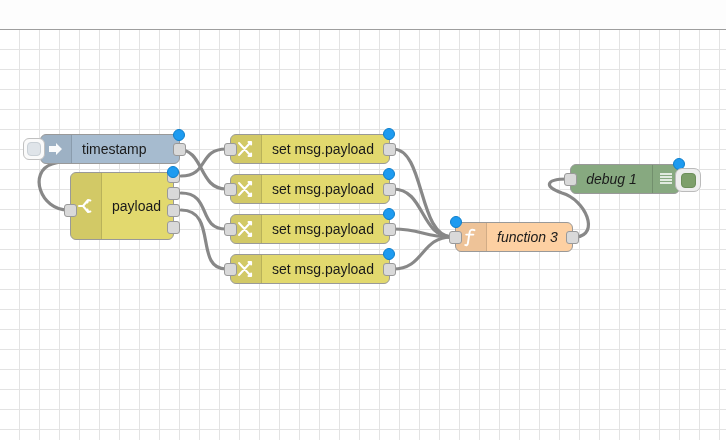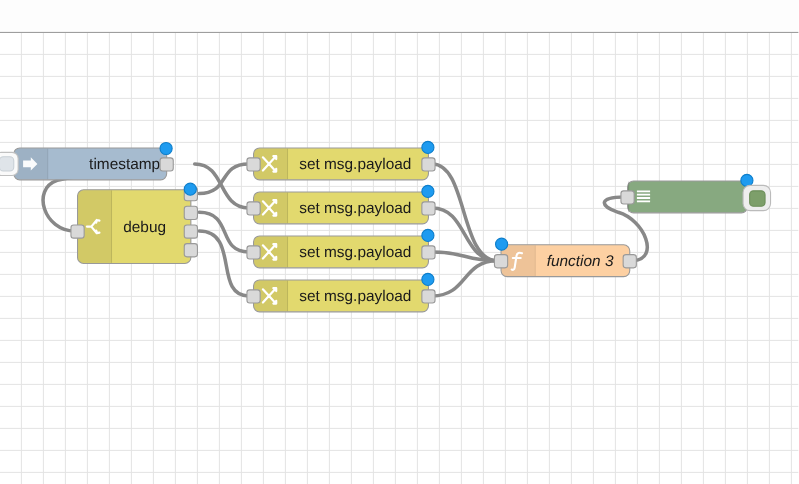--- a/index.html
+++ b/index.html
@@ -195,41 +195,41 @@
 
       <path class="wire" d="M 393,159 C 425,159 420,207 452,207"></path>
 
       <path class="wire" d="M 393,199 C 423,199 422,207 452,207"></path>
 
       <path class="wire" d="M 393,239 C 425,239 420,207 452,207"></path>
 
       <path class="wire" d="M 576,207 C 600,205 586,170 562,163 C 544,157 545,149 567,149"></path>
     </svg>
 
-    <div class="node" id="node-inject-timestamp" style="left:12px; top:104px; width:140px; height:30px; background:#a6bbcf;gap:27px;">
+    <div class="node" id="node-inject-timestamp" style="left:40px; top:104px; width:140px; height:30px; background:#a6bbcf;">
       <div class="inject-btn">
         <span></span>
       </div>
       <div class="node-icon-box">
         <svg class="glyph" width="18" height="18" viewBox="0 0 18 18">
           <path d="M2 6 h7 V3 l6 6 l-6 6 v-3 H2 z" fill="#ffffff" opacity="0.95"></path>
         </svg>
       </div>
       <div class="node-label">timestamp</div>
       <div class="port out" style="top:8px;"></div>
       <div class="status-dot" style="right:-6px; top:-6px;"></div>
     </div>
 
     <div class="node" id="node-switch-1" style="left:70px; top:142px; width:104px; height:68px; background:#e2d96e;">
       <div class="node-icon-box" style="background:rgba(0,0,0,0.07);">
         <svg class="glyph" width="20" height="20" viewBox="0 0 20 20">
           <path d="M3 10 h4 M7 10 l5 -6 M7 10 l5 6 M12 4 l-0.5 2.4 M12 4 l2.4 0.5 M12 16 l-0.5 -2.4 M12 16 l2.4 -0.5" stroke="#ffffff" stroke-width="2" fill="none" stroke-linecap="round" stroke-linejoin="round"></path>
         </svg>
       </div>
-      <div class="node-label">debug</div>
+      <div class="node-label">payload</div>
       <div class="port in" style="top:31px;"></div>
       <div class="port out" style="top:-3px;"></div>
       <div class="port out" style="top:14px;"></div>
       <div class="port out" style="top:31px;"></div>
       <div class="port out" style="top:48px;"></div>
       <div class="status-dot" style="right:-6px; top:-7px;"></div>
     </div>
 
     <div class="node" id="node-change-1" style="left:230px; top:104px; width:160px; height:30px; background:#e2d96e;">
       <div class="node-icon-box" style="background:rgba(0,0,0,0.07);">
@@ -286,20 +286,21 @@
                    M4.2 7.6 h7.2" stroke="#ffffff" stroke-width="1.9" fill="none" stroke-linecap="round"></path>
         </svg>
       </div>
       <div class="node-label italic">function 3</div>
       <div class="port in" style="top:8px;"></div>
       <div class="port out" style="top:8px;"></div>
       <div class="status-dot" style="left:-6px; top:-7px;"></div>
     </div>
 
     <div class="node" id="node-debug-1" style="left:570px; top:134px; width:110px; height:30px; background:#87a980;">
+      <div class="node-label italic" style="color:#1a1a1a; text-align:center;">debug 1</div>
       <div class="debug-list-box">
         <svg class="glyph" width="16" height="16" viewBox="0 0 16 16">
           <path d="M2 3 h12 M2 6 h12 M2 9 h12 M2 12 h12" stroke="#ffffff" stroke-width="1.6" stroke-linecap="butt"></path>
         </svg>
       </div>
       <div class="port in" style="top:8px;"></div>
       <div class="status-dot" style="right:-6px; top:-7px;"></div>
       <div class="debug-btn">
         <span></span>
       </div>

